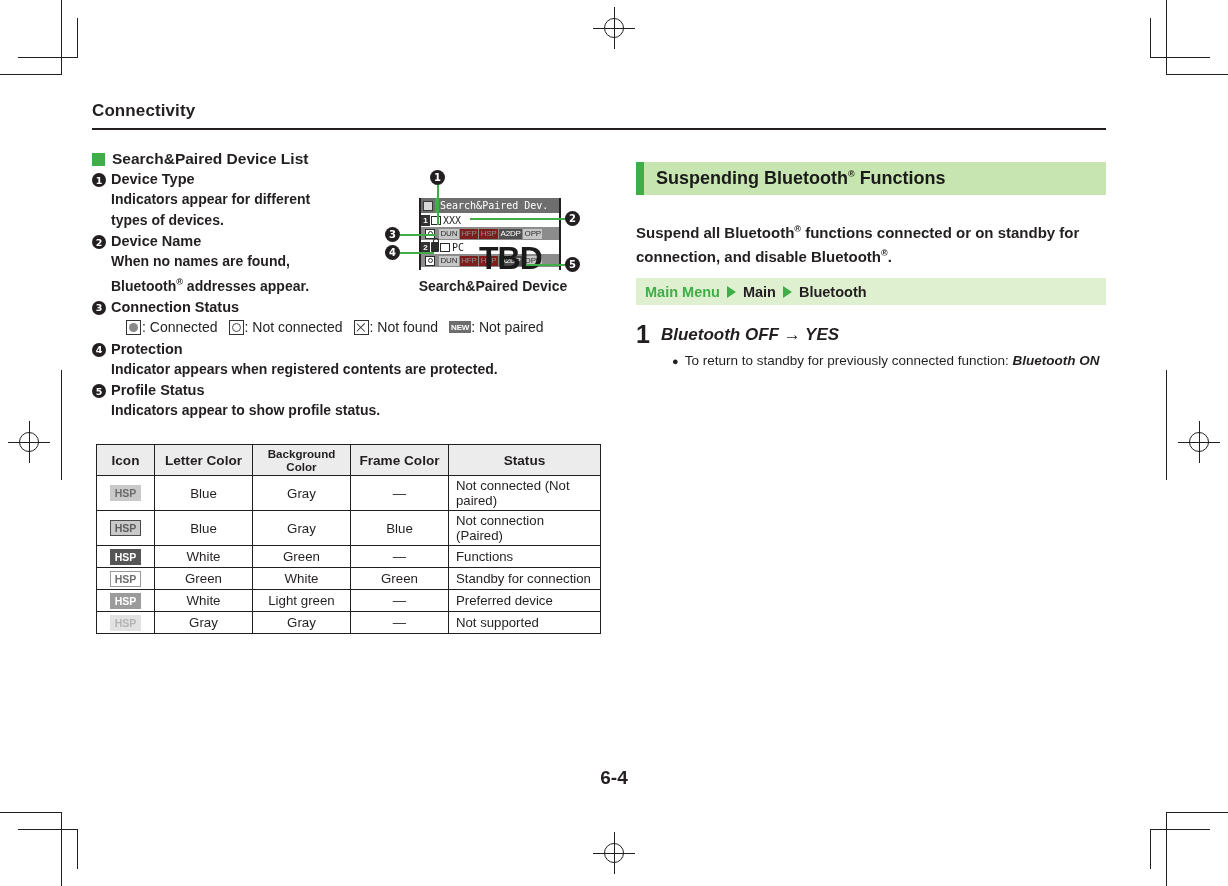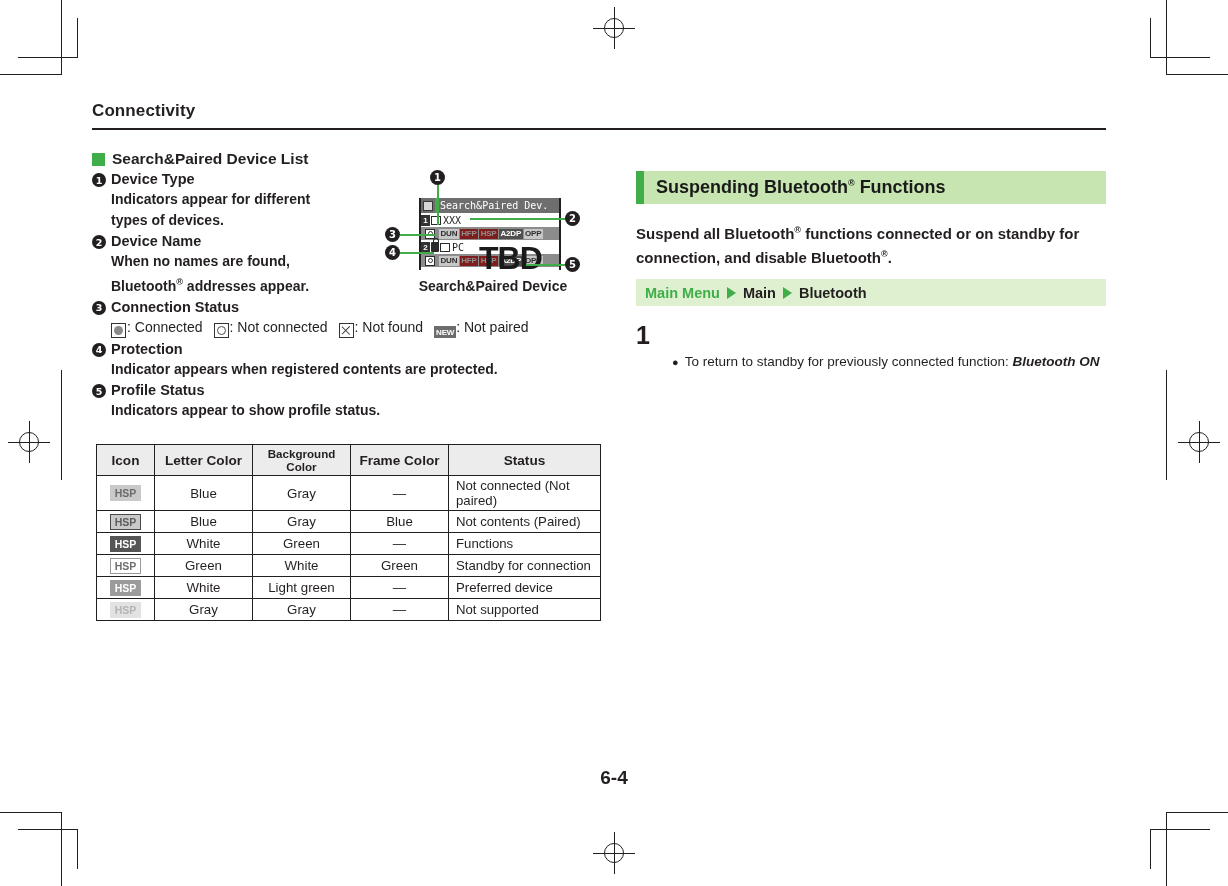--- a/index.html
+++ b/index.html
@@ -50,21 +50,21 @@
     flex:0 0 auto; width:14px; height:14px; border-radius:50%;
     background:#231f20; color:#fff; font-size:9.5px; font-weight:bold;
     display:flex; align-items:center; justify-content:center;
     margin-top:4px; font-family:"DejaVu Sans", sans-serif;
   }
   .num-title { font-size:14.5px; font-weight:bold; line-height:20px; }
   .indent { margin-left:19px; font-size:14px; line-height:20.5px;font-weight:bold; }
   sup.reg-mark { font-size:9px; vertical-align:super; }
 
   
-  .status-row { margin-left:19px; font-size:14px; line-height:21px; display:flex; align-items:flex-end; flex-wrap:wrap; }
+  .status-row { margin-left:34px; font-size:14px; line-height:21px; display:flex; align-items:center; flex-wrap:wrap; }
   .sbox {
     display:inline-flex; align-items:center; justify-content:center;
     width:15px; height:15px; border:1.4px solid #333; background:#fff;
     margin-right:1px; vertical-align:middle; position:relative;
   }
   .dot-filled { width:9px; height:9px; border-radius:50%; background:#8a8a8a; }
   .dot-open { width:9px; height:9px; border-radius:50%; border:1.5px solid #4a4a4a; background:#fff; }
   .xmark { position:absolute; left:0; top:0; width:100%; height:100%; }
   .xmark:before, .xmark:after {
     content:""; position:absolute; left:50%; top:8%; width:1.4px; height:84%;
@@ -149,21 +149,21 @@
     border:1.4px solid #2b2b2b; border-bottom:none; border-radius:3px 3px 0 0;
   }
   .ph-prow { display:flex; align-items:center; height:13px; gap:1px; padding-left:4px; }
   .ph-prow.shade { background:#8c8c8c; }
   .circ-ic {
     width:10px; height:10px; border:1.3px solid #2b2b2b; background:#fff;
     display:flex; align-items:center; justify-content:center; flex:0 0 auto; margin-right:3px;
   }
   .circ-ic i { width:5px; height:5px; border:1.2px solid #333; border-radius:50%; display:block; }
   .prof {
-    font-family:"Liberation Sans", sans-serif; font-size:8px; font-weight:bold;
+    font-family:"Liberation Sans", sans-serif; font-size:8px; font-weight:normal;
     line-height:10px; padding:0 1.5px; letter-spacing:-0.2px;
   }
   .prof.on   { background:#c6c6c6; color:#2f2f2f; }
   .prof.off  { background:#7f1d1d; color:#8e8e8e; }
   .prof.sel  { background:#4f4f4f; color:#ffffff; }
   .tbd {
     position:absolute; left:58px; top:42px;
     font-family:"Liberation Sans", sans-serif;
     font-size:32px; font-weight:bold; color:#1a1a1a; letter-spacing:-1px;
     pointer-events:none;
@@ -178,30 +178,30 @@
     position:absolute; width:15px; height:15px; border-radius:50%;
     background:#231f20; color:#fff; font-size:10px; font-weight:bold;
     display:flex; align-items:center; justify-content:center;
     font-family:"DejaVu Sans", sans-serif; z-index:5;
   }
   .lead { position:absolute; background:#3fae49; z-index:4; }
   .lead.h { height:2.2px; }
   .lead.v { width:2.2px; }
 
   
-  .col-right { position:absolute; left:636px; top:171px; width:470px; }
+  .col-right { position:absolute; left:636px; top:162px; width:470px; }
   .band-title {
     background:#c7e5b0; height:33px; display:flex; align-items:center;
   }
   .band-title .tick { width:8px; height:33px; background:#3fae49; flex:0 0 auto; }
   .band-title span.t {
     font-size:18px; font-weight:bold; padding-left:12px; color:#1a1a1a;
   }
   .lead-para {
-    margin-top:16px; font-size:15px; font-weight:bold; line-height:21px;
+    margin-top:24px; font-size:15px; font-weight:bold; line-height:21px;
   }
   .band-path {
     margin-top:11px; background:#dff0d0; height:27px;
     display:flex; align-items:center; padding-left:9px; gap:7px;
     font-size:14.5px; font-weight:bold;
   }
   .band-path .mm { color:#3fae49; }
   .tri {
     width:0; height:0; border-left:9px solid #3fae49;
     border-top:6px solid transparent; border-bottom:6px solid transparent;
@@ -348,21 +348,21 @@
         <td>Blue</td>
         <td>Gray</td>
         <td>—</td>
         <td class="status-col">Not connected (Not paired)</td>
       </tr>
       <tr>
         <td class="icon-col"><span class="hsp hsp-2">HSP</span></td>
         <td>Blue</td>
         <td>Gray</td>
         <td>Blue</td>
-        <td class="status-col">Not contents (Paired)</td>
+        <td class="status-col">Not connection (Paired)</td>
       </tr>
       <tr>
         <td class="icon-col"><span class="hsp hsp-3">HSP</span></td>
         <td>White</td>
         <td>Green</td>
         <td>—</td>
         <td class="status-col">Functions</td>
       </tr>
       <tr>
         <td class="icon-col"><span class="hsp hsp-4">HSP</span></td>
@@ -463,20 +463,21 @@
     <div class="band-path">
       <span class="mm">Main Menu</span>
       <span class="tri"></span>
       <span>Main</span>
       <span class="tri"></span>
       <span>Bluetooth</span>
     </div>
 
     <div class="step">
       <span class="step-no">1</span>
+      <span class="step-txt">Bluetooth OFF → YES</span>
     </div>
 
     <div class="sub-bullet">
       <span class="bdot">●</span>
       <span><span>To return to standby for previously connected function: </span><b>Bluetooth ON</b></span>
     </div>
   </div>
 
   <div class="folio">6-4</div>
 

